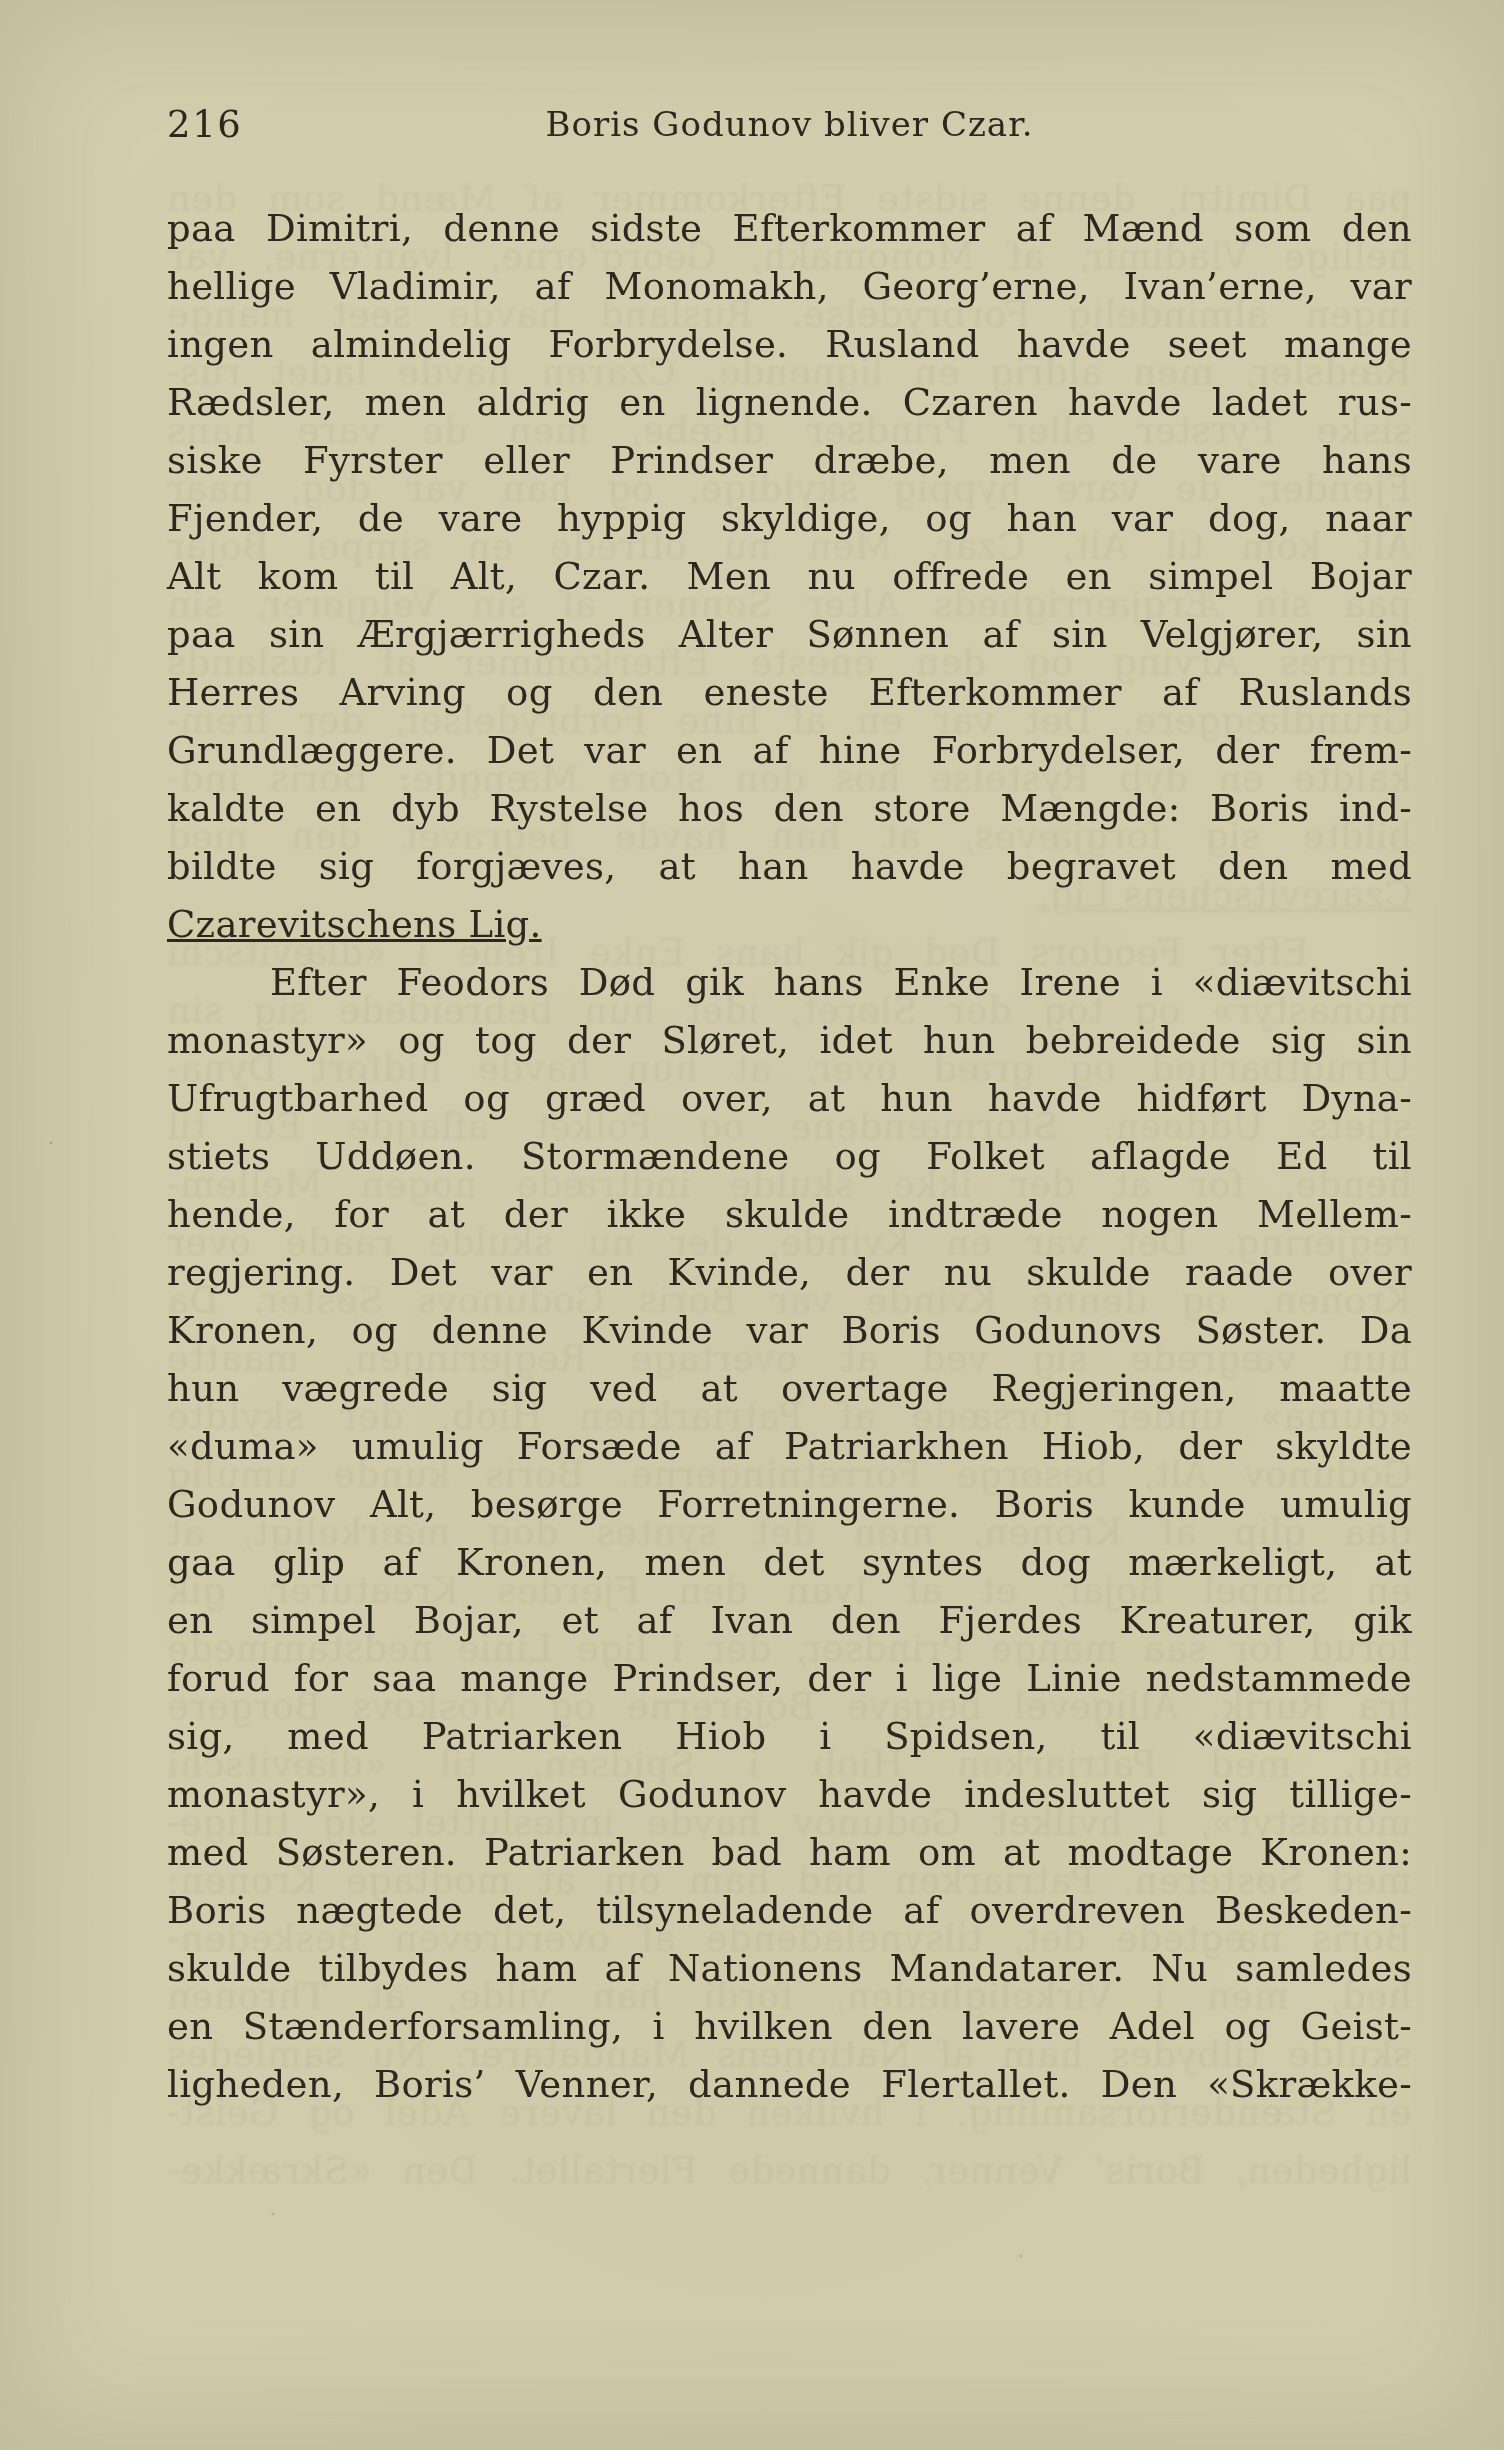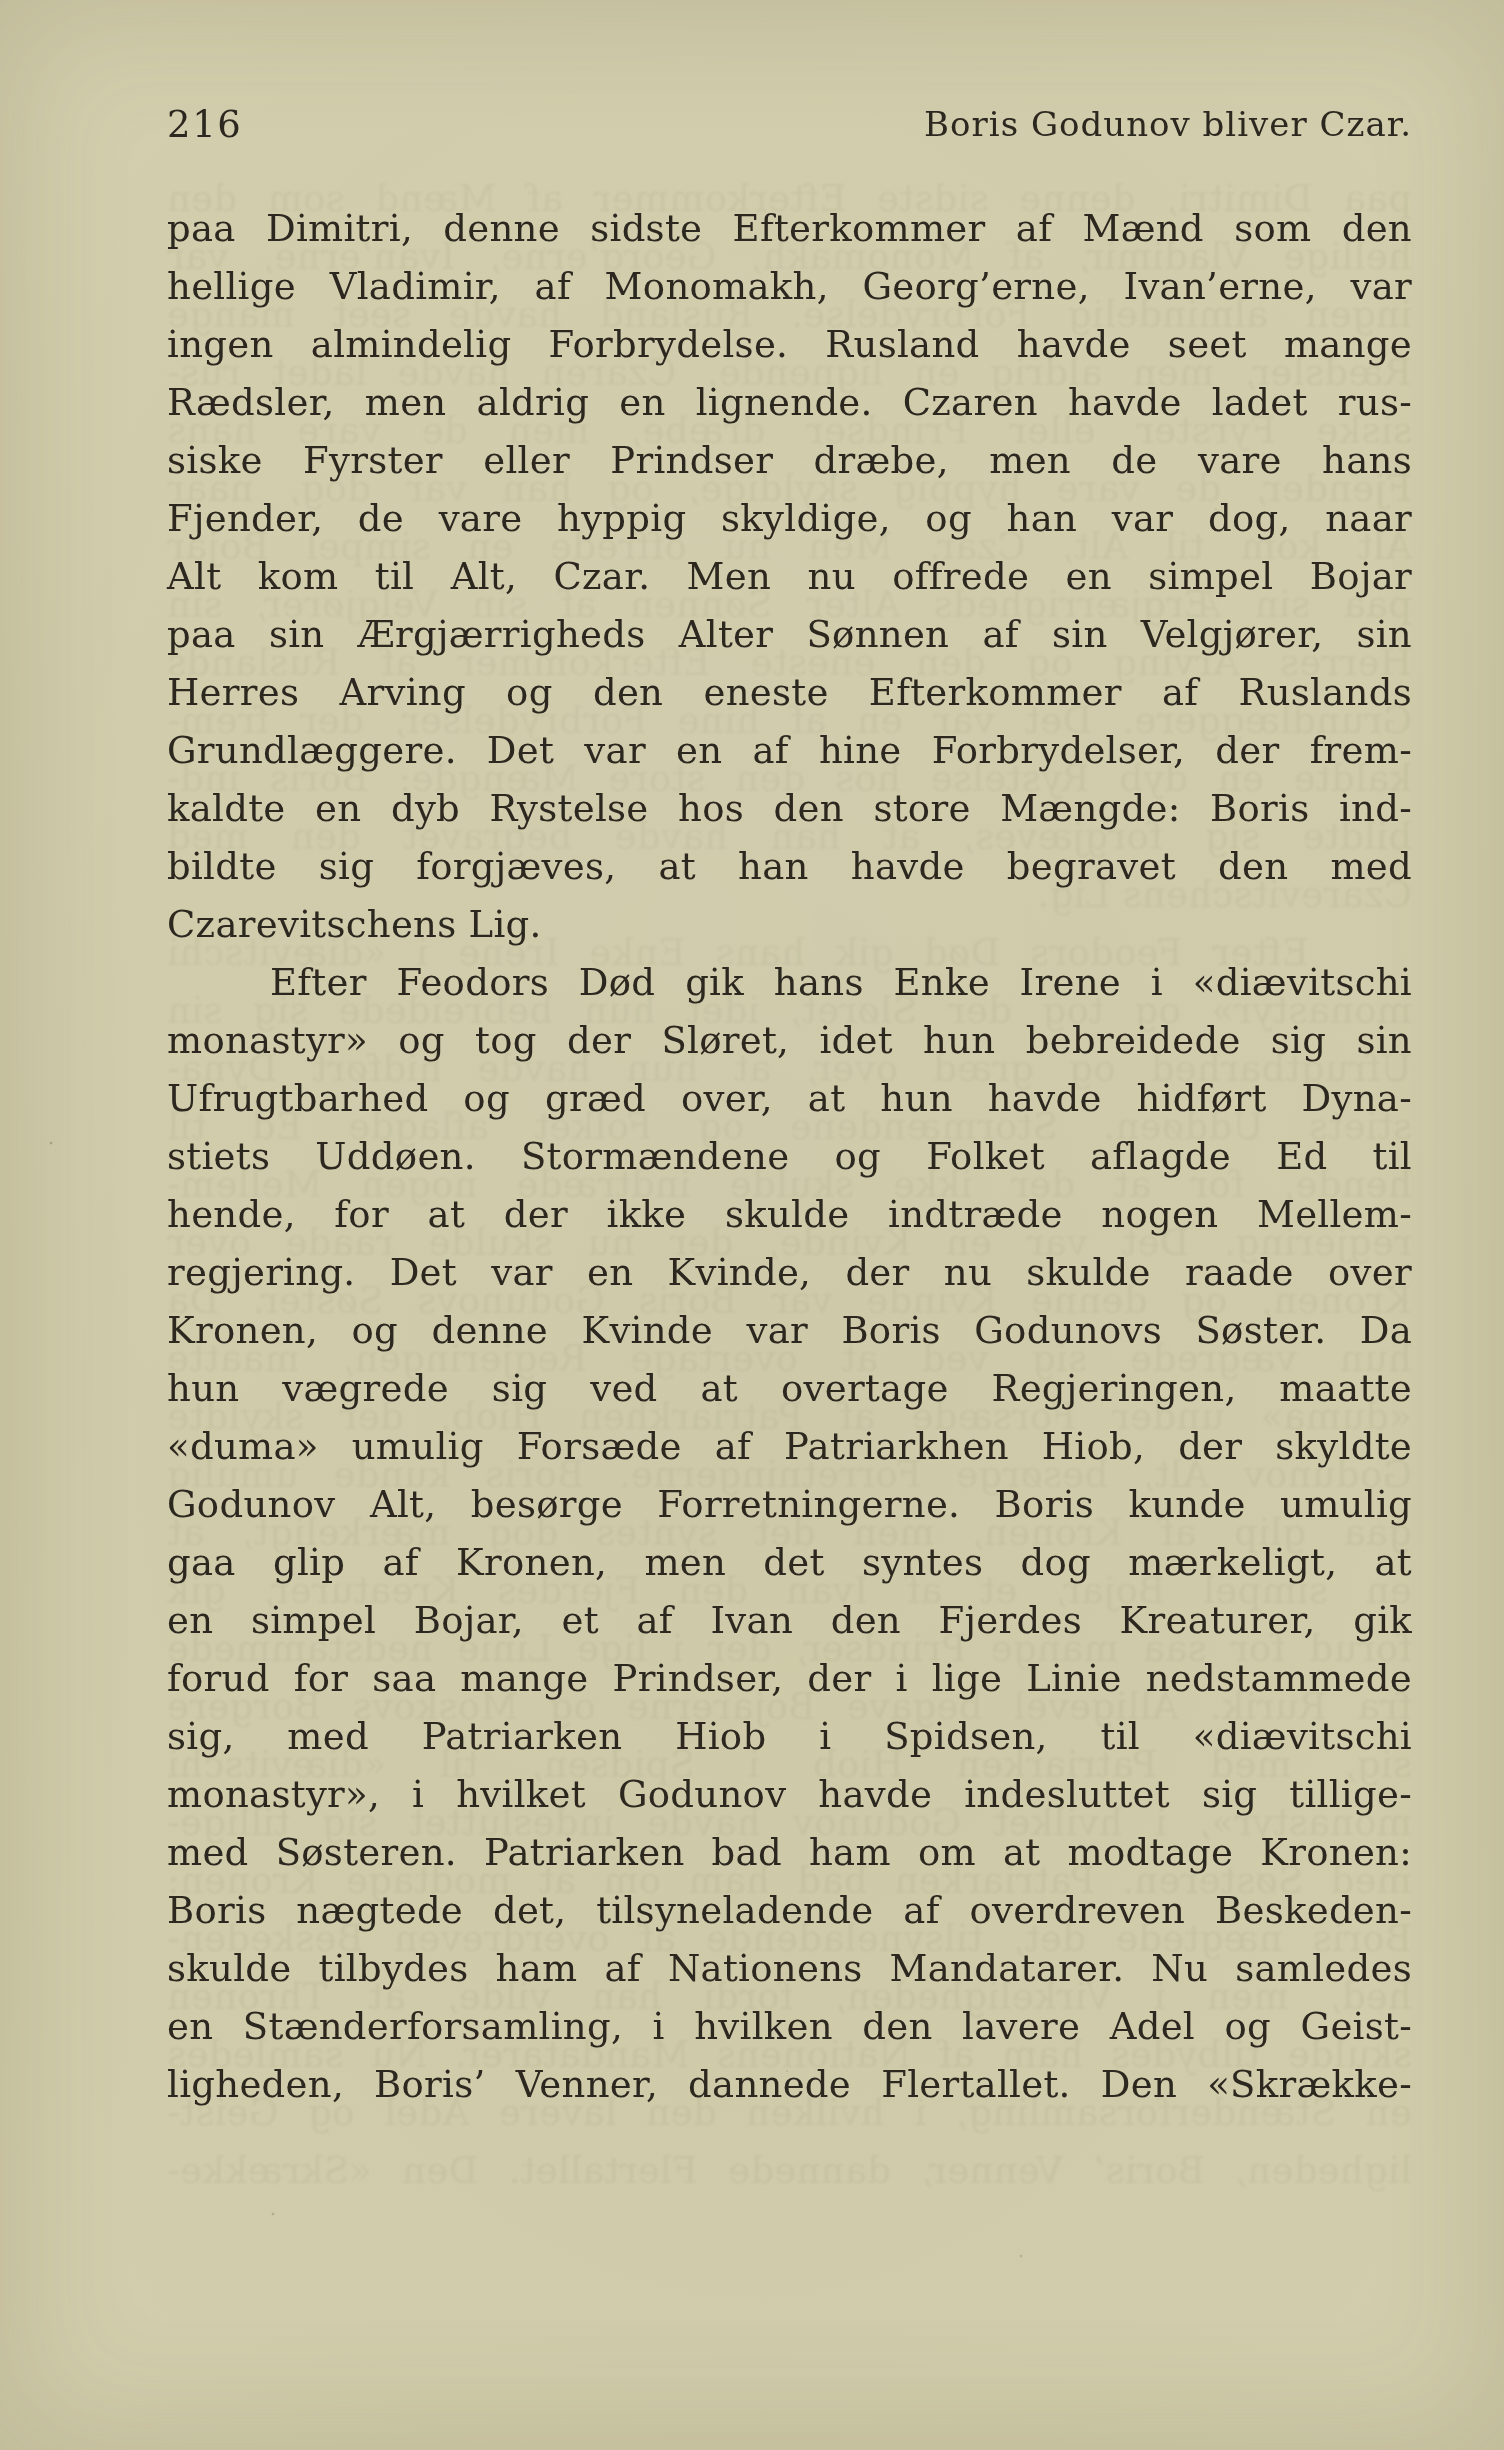--- a/index.html
+++ b/index.html
@@ -27,21 +27,21 @@
     color: #2c2820;
   }
   
   .scan-header {
     position: absolute;
     left: 167px;
     top: 99px;
     width: 1245px;
     height: 51px;
     line-height: 51px;
-    text-align: right;
+    text-align: center;
     font-size: 34px;
     letter-spacing: 1px;
   }
   .page-number {
     position: absolute;
     left: 0;
     top: 0;
     font-size: 37px;
     letter-spacing: 1.6px;
   }
@@ -55,21 +55,21 @@
     line-height: 58px;
     letter-spacing: 0.3px;
   }
   .text-line {
     text-align: justify;
     text-align-last: justify;
     white-space: nowrap;
     white-space: normal;
   }
   .text-line.indent { padding-left: 103px; }
-  .text-line.short-last { text-align-last: left; }
+  .text-line.short-last { text-align-last: left; text-decoration: underline; }
   
   .ghost-layer {
     position: absolute;
     left: 167px;
     top: 170px;
     width: 1245px;
     font-size: 37px;
     line-height: 58px;
     letter-spacing: 0.3px;
     transform: scaleX(-1);

